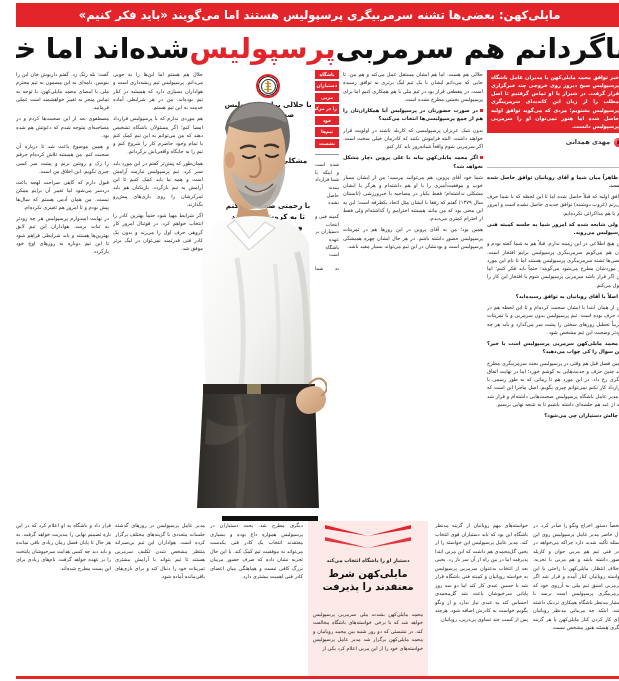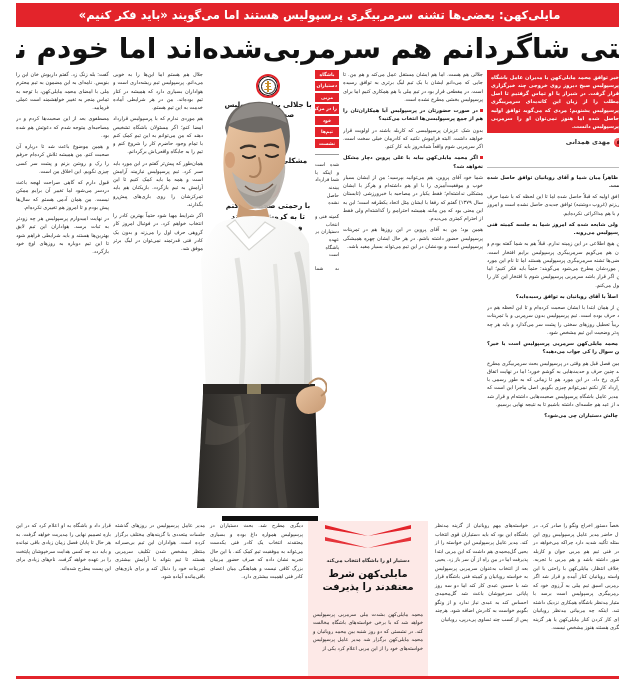--- a/index.html
+++ b/index.html
@@ -155,20 +155,21 @@
 </style>
 </head>
 <body>
 
 <div class="page">
 
   <div class="kicker">مایلی‌کهن: بعضی‌ها تشنه سرمربیگری پرسپولیس هستند اما می‌گویند «باید فکر کنیم»</div>
 
   <div class="headline">
     <span>حتی شاگردانم هم سرمربی </span>
+      <span class="hl-red">پرسپولیس</span>
       <span> شده‌اند اما خودم نه</span>
   </div>
 
   <div class="body">
 
     <div class="col col-right">
       <div class="redblock">خبر توافق محمد مایلی‌کهن با مدیران عامل باشگاه پرسپولیس صبح دیروز روی خروجی چند خبرگزاری قرار گرفت. در شیراز با او تماس گرفتیم تا اصل مطلب را از زبان این کاندیدای سرمربیگری پرسپولیس بشنویم؛ مردی که می‌گوید توافق اولیه حاصل شده اما هنوز نمی‌توان او را سرمربی پرسپولیس دانست.</div>
       <div class="byline">
         <span class="ball"></span>
         <span>مهدی همدانی</span>

